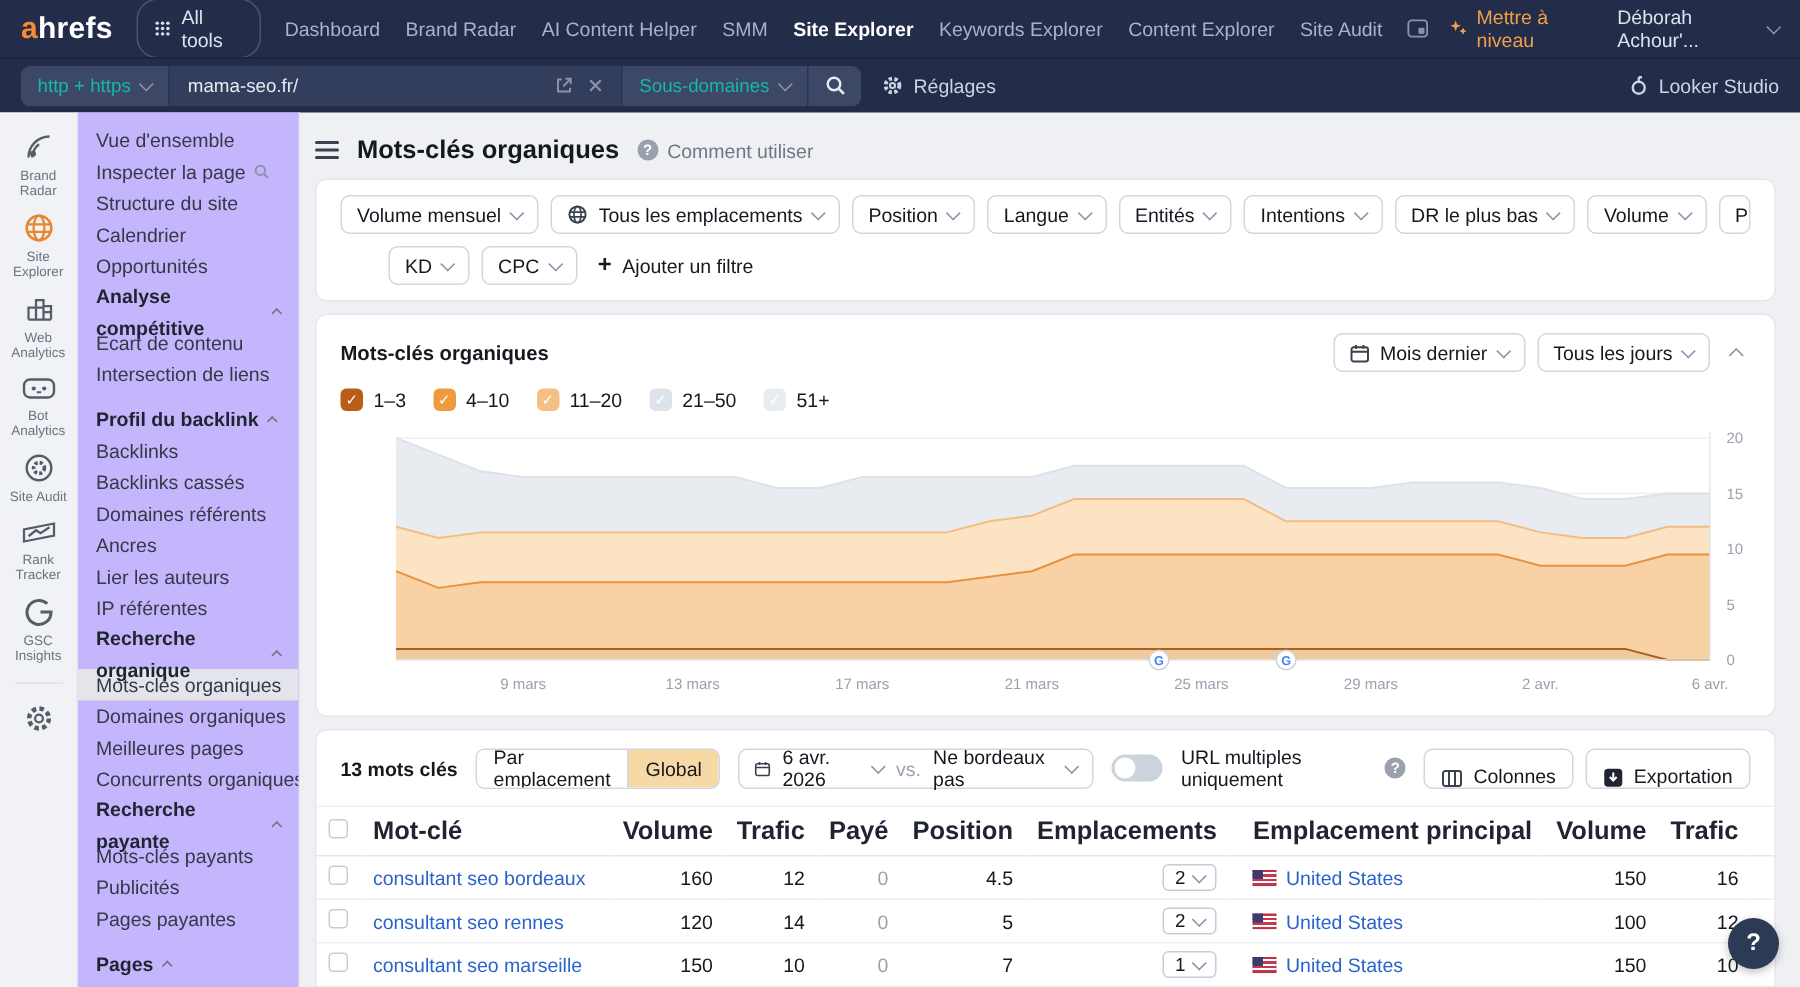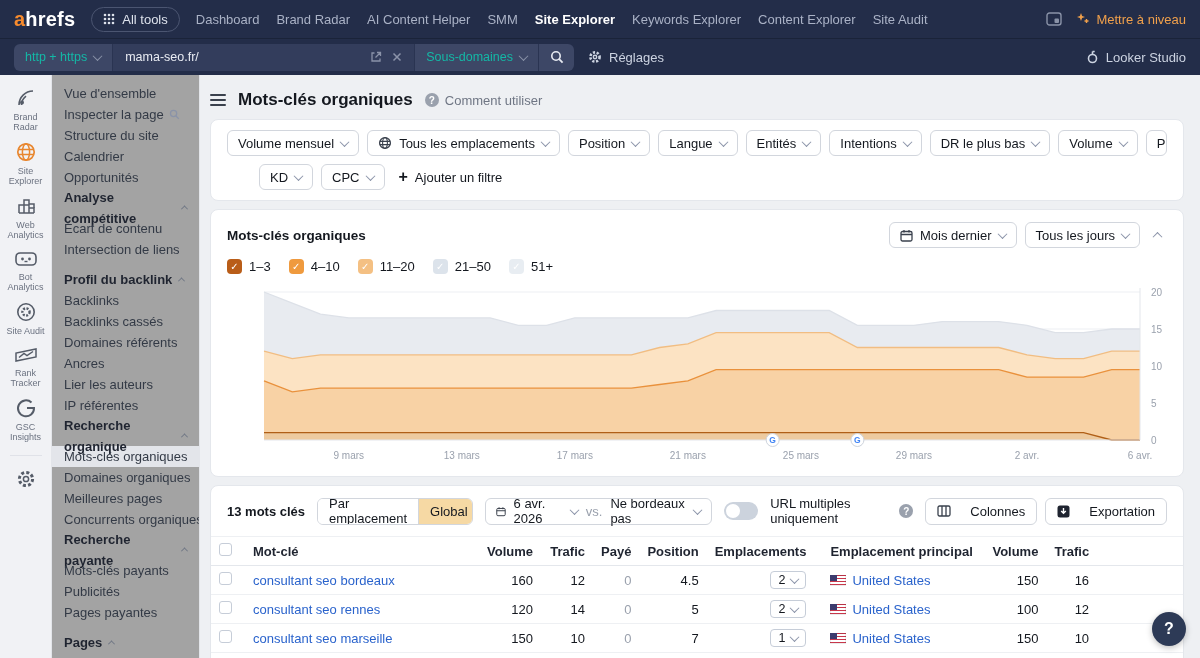--- a/index.html
+++ b/index.html
@@ -39,21 +39,21 @@
 
   
   .rail { width:52px; background:#f1f2f5; border-right:1px solid #e3e5ea; display:flex; flex-direction:column; align-items:center; padding-top:12px; gap:9px; flex:none; }
   .rail-item { display:flex; flex-direction:column; align-items:center; gap:3px; cursor:pointer; width:100%; }
   .rail-item .lbl { font-size:9px; color:#6b7280; text-align:center; line-height:10px; width:46px; }
   .rail-item svg { color:#555c68; }
   .rail-item.active svg { color:#e8862e; }
   .rail-div { width:32px; border-top:1px solid #e0e2e8; margin:4px 0; }
 
   
-  .sidebar { width:148px; background:#a3a3a3; border-right:1px solid #e3e5ea; padding:8px 0 0; font-size:13px; color:#333a46; overflow:hidden; flex:none; }
+  .sidebar { width:148px; background:#c4b5fd; border-right:1px solid #e3e5ea; padding:8px 0 0; font-size:13px; color:#333a46; overflow:hidden; flex:none; }
   .side-item { padding:0 12px; height:21px; line-height:21px; cursor:pointer; white-space:nowrap; display:flex; align-items:center; gap:5px; }
   .side-item.active { background:#e3e5ea; }
   .side-head { padding:0 12px; height:21px; line-height:21px; margin-top:9px; font-weight:bold; color:#1f2430; display:flex; align-items:center; gap:7px; cursor:pointer; }
   .side-head .cv { width:5px; height:5px; border-color:#6f7684; }
 
   
   .main { flex:1; min-width:0; padding:6px 16px 0 10px; overflow:hidden; }
   .main-head { display:flex; align-items:center; gap:12px; height:38px; }
   .burger { width:16px; cursor:pointer; }
   .burger div { height:2px; background:#3a414d; margin:3px 0; border-radius:1px; }
@@ -92,24 +92,24 @@
   .seg { display:flex; height:27px; border:1px solid #d2d6dd; border-radius:6px; overflow:hidden; }
   .seg .sg { display:flex; align-items:center; padding:0 11px; font-size:13px; color:#14181f; cursor:pointer; background:#fff; }
   .seg .sg.on { background:#f6d9a4; }
   .seg .sg + .sg { border-left:1px solid #d2d6dd; }
   .dategroup { display:flex; align-items:center; height:27px; border:1px solid #d2d6dd; border-radius:6px; padding:0 10px; gap:8px; font-size:13px; color:#14181f; cursor:pointer; }
   .dategroup .vs { color:#9aa1ad; }
   .toggle { width:34px; height:18px; border-radius:9px; background:#ccd3dd; position:relative; cursor:pointer; flex:none; }
   .toggle::after { content:""; position:absolute; left:2px; top:2px; width:14px; height:14px; border-radius:50%; background:#fff; }
   .tgl-label { font-size:13px; color:#14181f; display:flex; align-items:center; gap:6px; }
   .tbl-actions { margin-left:auto; display:flex; gap:8px; }
-  .btn { display:flex; align-items:center; gap:19px; height:27px; padding:0 11px; border:1px solid #d2d6dd; border-radius:6px; background:#fff; font-size:13px; color:#14181f; cursor:pointer; }
+  .btn { display:flex; align-items:flex-end; gap:7px; height:27px; padding:0 11px; border:1px solid #d2d6dd; border-radius:6px; background:#fff; font-size:13px; color:#14181f; cursor:pointer; }
 
   table { width:100%; border-collapse:collapse; font-size:13px; }
-  th { font-size:13px; font-weight:bold; color:#1f2430; text-align:left; padding:6px 8px; border-top:1px solid #eef0f3; border-bottom:1px solid #e4e7ec; white-space:nowrap; }
+  th { font-size:17px; font-weight:bold; color:#1f2430; text-align:left; padding:6px 8px; border-top:1px solid #eef0f3; border-bottom:1px solid #e4e7ec; white-space:nowrap; }
   td { padding:5px 8px; border-bottom:1px solid #eef0f3; color:#14181f; white-space:nowrap; }
   .num { text-align:right; }
   .gray { color:#9aa1ad; }
   .chk { width:13px; height:13px; border:1px solid #c6cdd8; border-radius:3px; display:inline-block; cursor:pointer; }
   a.kw, a.country { color:#2a63cc; text-decoration:none; cursor:pointer; }
   .mini-select { display:inline-flex; align-items:center; gap:6px; border:1px solid #c6cdd8; border-radius:4px; padding:1px 7px; font-size:12.5px; cursor:pointer; background:#fff; }
   .flag { width:16px; height:11px; display:inline-block; vertical-align:-1px; margin-right:6px; box-shadow:inset 0 0 0 1px rgba(0,0,0,.08); position:relative; flex:none; }
   .flag.us { background:repeating-linear-gradient(to bottom,#c8374b 0 1.5px,#fff 1.5px 3px); }
   .flag.us::after { content:""; position:absolute; left:0; top:0; width:7px; height:6px; background:#3c3b6e; }
   .cell-flex { display:flex; align-items:center; }
@@ -159,20 +159,24 @@
           <rect x="1" y="1" width="14" height="12" rx="2.5" fill="none" stroke="#8a93a8" stroke-width="1.4"></rect>
           <rect x="8.5" y="6.5" width="4.5" height="4.5" rx="1" fill="#8a93a8"></rect>
         </svg>
       <div class="upgrade">
         <svg class="icon" width="14" height="14" viewBox="0 0 14 14">
             <path d="M5 1 L6.1 4 L9 5 L6.1 6 L5 9 L3.9 6 L1 5 L3.9 4 Z" fill="#f0a04b"></path>
             <path d="M10.5 7 v4 M8.5 9 h4" stroke="#f0a04b" stroke-width="1.4"></path>
           </svg>
         <span>Mettre à niveau</span>
       </div>
+      <div class="user">
+          <span>Déborah Achour'...</span>
+          <span class="cv"></span>
+        </div>
     </div>
   </div>
 
   <div class="subnav">
     <div class="urlgroup">
       <div class="urlseg">
           <span>http + https</span>
           <span class="cv"></span>
         </div>
       <div class="urlinput">

